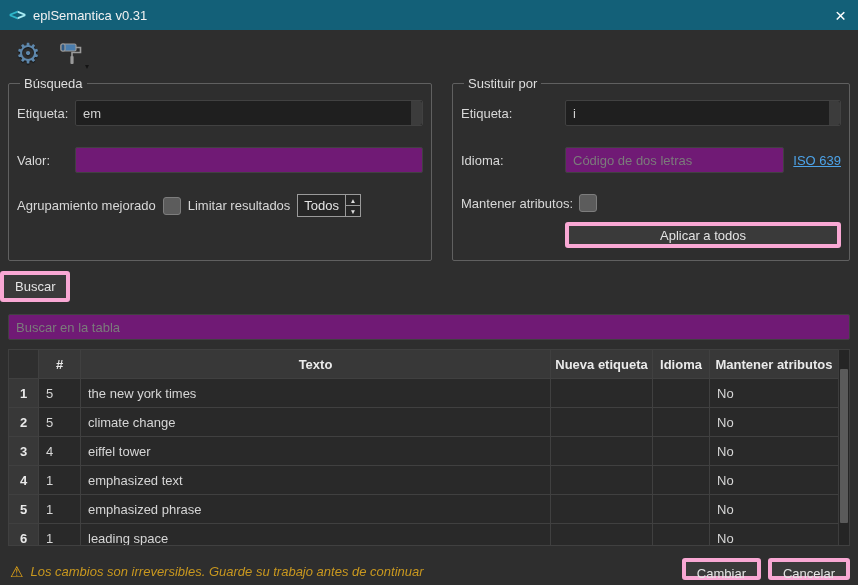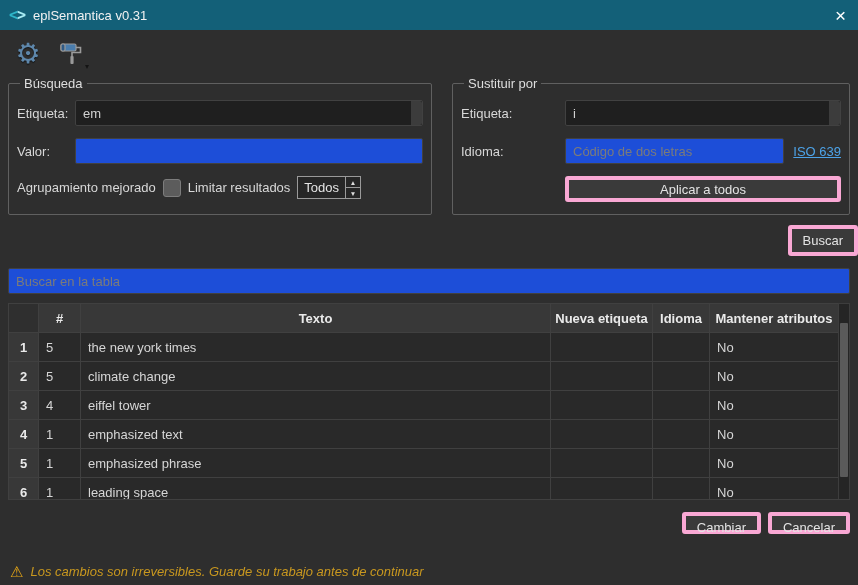--- a/index.html
+++ b/index.html
@@ -25,29 +25,29 @@
   .tool-btn { position:relative; width:36px; height:36px; display:flex; align-items:center; justify-content:center; border-radius:3px; }
   .gear-glyph { color:#5e87ab; font-size:28px; line-height:1; text-shadow:0 1px 1px #111; }
   .dropdown-caret { position:absolute; right:1px; bottom:1px; font-size:8px; color:#141414; }
 
   
   .groups { display:flex; gap:20px; padding:0 8px; flex:none; }
   fieldset { border:1px solid #606060; border-radius:2px; padding:9px 8px 12px; background:transparent; }
   legend { padding:0 4px; margin-left:3px; color:#dedede; font-size:13px; }
   .fs-busqueda { width:424px; flex:none; }
   .fs-sustituir { flex:1; }
-  .form-row { display:grid; align-items:center; margin-bottom:12px; }
+  .form-row { display:grid; align-items:center; margin-bottom:21px; }
   .fs-busqueda .form-row { grid-template-columns:58px 1fr; }
   .fs-sustituir .form-row { grid-template-columns:104px 1fr; }
   .form-row:last-child { margin-bottom:0; }
   .field-label { color:#d8d8d8; }
 
   .text-input {
     height:26px; width:100%;
-    background:#1d4ed8; border:1px solid #414141; border-radius:2px;
+    background:#701a75; border:1px solid #414141; border-radius:2px;
     color:#d2d2d2; padding:0 7px; font-family:inherit; font-size:13px; outline:none;
   }
   .text-input::placeholder { color:#7b7b7b; }
   .input-shell { position:relative; }
   .input-shell .text-input { background:#1f1f1f; }
   .input-strip { position:absolute; top:1px; bottom:1px; right:1px; width:11px; background:#3c3c3c; border-radius:0 2px 2px 0; }
 
   .options-row { display:flex; align-items:center; gap:7px; }
   .checkbox { width:18px; height:18px; background:#5c5c5c; border:1px solid #7d7d7d; border-radius:3px; flex:none; }
 
@@ -61,21 +61,21 @@
   .iso-link { color:#4da3e8; margin-left:9px; font-size:13px; }
   .mantener-row { display:flex !important; align-items:center; gap:6px; margin-bottom:10px; }
   .apply-row { display:grid; grid-template-columns:104px 1fr; }
   .btn {
     background:#3a3a3a; border:4px solid #f9a8d4; border-radius:3px;
     color:#e4e4e4; font-family:inherit; font-size:13px; padding:4px 11px; cursor:default;
   }
   .apply-btn { width:100%; height:26px; padding:0; }
 
   
-  .buscar-row { display:flex; justify-content:flex-end; margin-top:10px; flex:none; }
+  .buscar-row { display:flex; justify-content:flex-start; margin-top:10px; flex:none; }
 
   
   .table-search-wrap { padding:12px 8px 0; flex:none; }
 
   
   .table-wrap { position:relative; margin:9px 8px 0; height:197px; overflow:hidden; border-bottom:1px solid #404040; flex:none; }
   table { border-collapse:collapse; table-layout:fixed; width:830px; }
   th, td { border:1px solid #404040; height:29px; padding:0 7px; white-space:nowrap; overflow:hidden; }
   thead th { background:#383838; font-weight:bold; color:#eaeaea; text-align:center; padding:0 3px; }
   thead th.corner { background:#2f2f2f; }
@@ -168,20 +168,24 @@
           <span class="input-strip"></span>
         </span>
       </div>
 
       <div class="form-row idioma-row">
         <span class="field-label">Idioma:</span>
         <input class="text-input" type="text" placeholder="Código de dos letras" style="">
         <a class="iso-link" href="#">ISO 639</a>
       </div>
 
+      <div class="form-row mantener-row">
+        <span class="field-label">Mantener atributos:</span>
+        <span class="checkbox"></span>
+      </div>
 
       <div class="apply-row">
         <span></span>
         <button class="btn apply-btn">Aplicar a todos</button>
       </div>
     </fieldset>
   </div>
 
   <div class="buscar-row">
     <button class="btn">Buscar</button>

